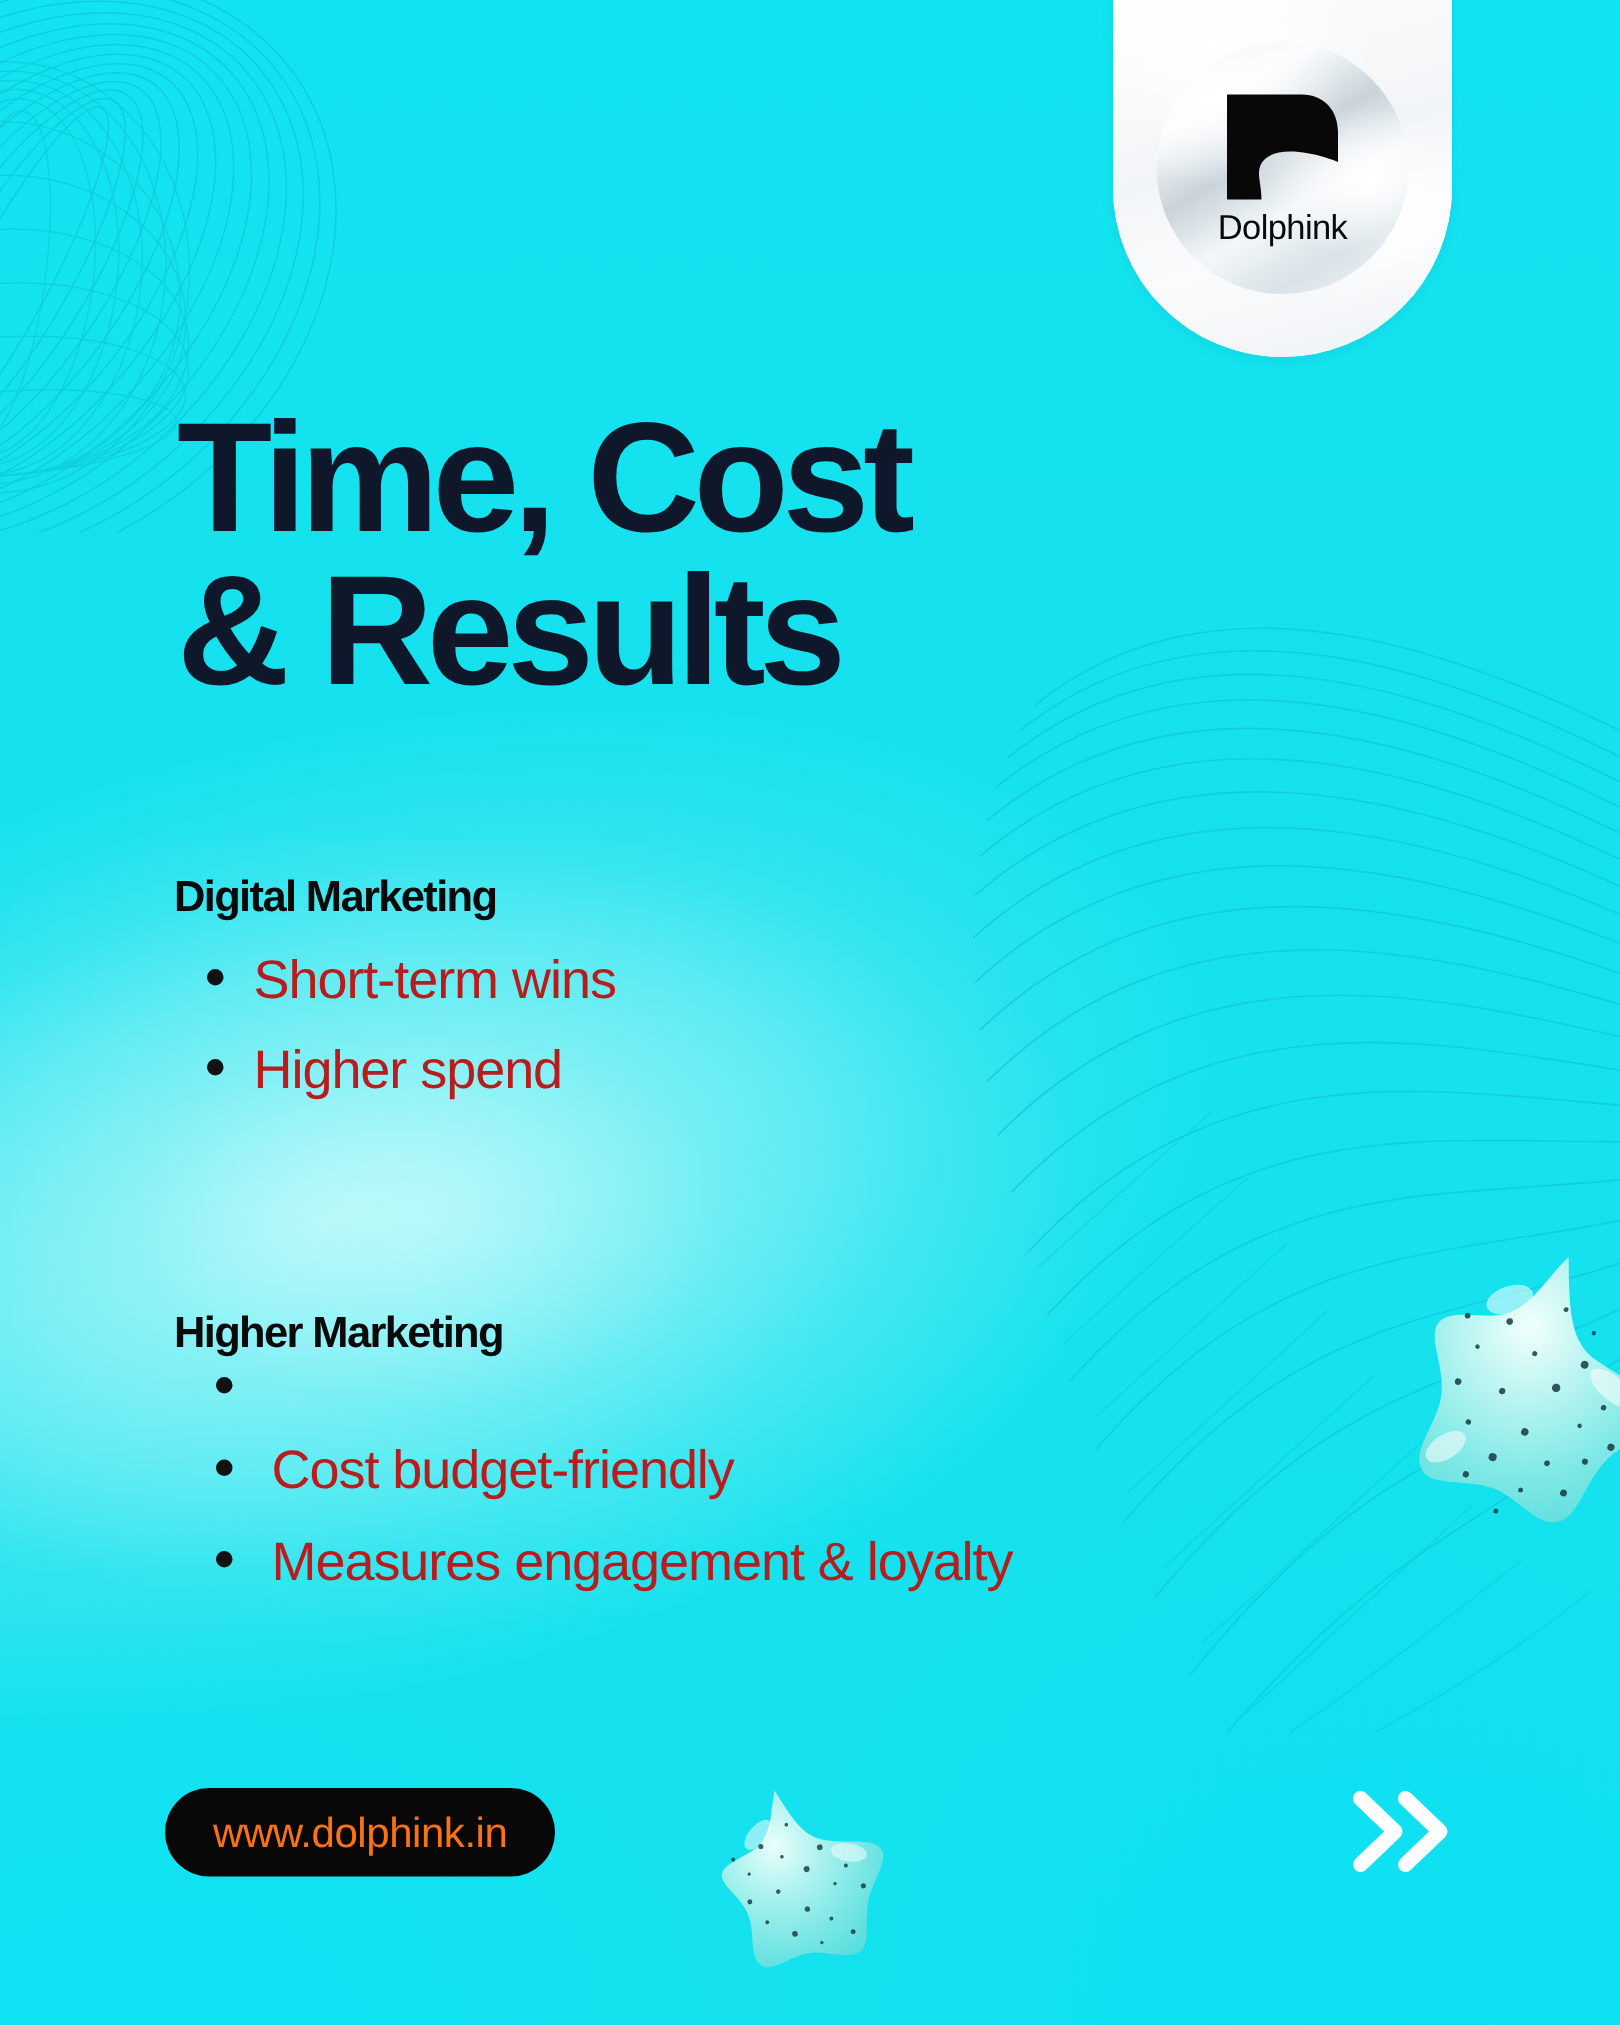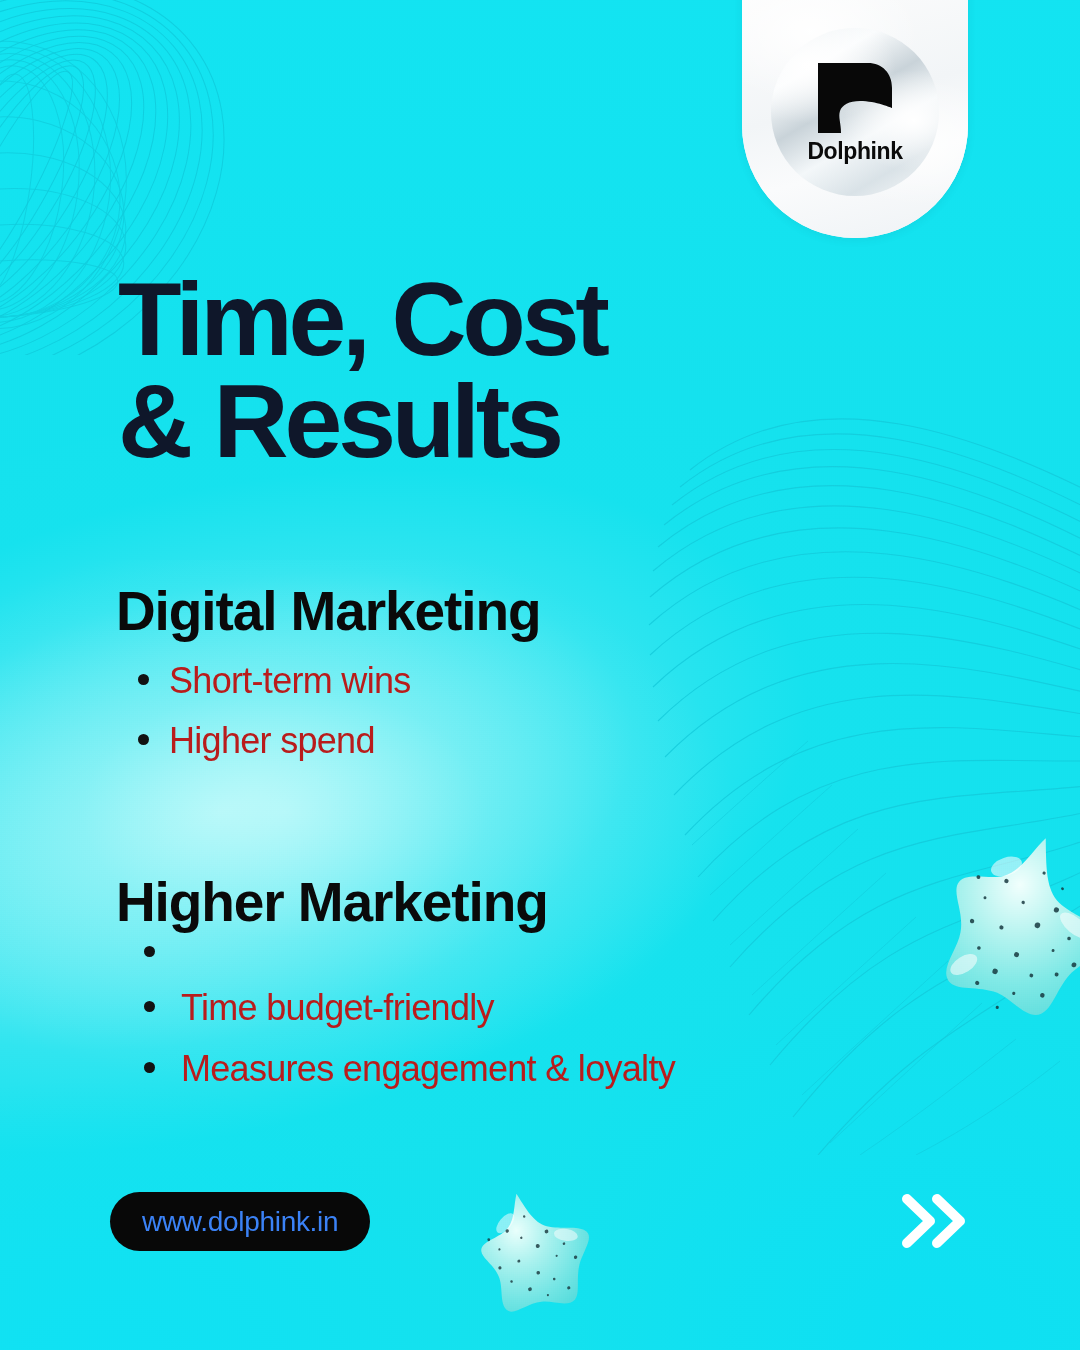--- a/index.html
+++ b/index.html
@@ -105,21 +105,21 @@
     display:flex;
     flex-direction:column;
     align-items:center;
     justify-content:center;
     gap:2px;
   }
   #logo-mark { width:78px; height:74px; display:block; }
   #logo-wordmark {
     font-family:"Liberation Sans", sans-serif;
     font-size:23px;
-    font-weight:bold;
+    font-weight:normal;
     letter-spacing:-.4px;
     color:#0A0A0A;
     line-height:1;
     margin-top:3px;
   }
 
   
   #content {
     position:absolute;
     left:0; top:0;
@@ -139,21 +139,21 @@
   }
   #headline .hl-line { display:block; white-space:nowrap; }
 
   .section { position:absolute; left:116px; width:800px; }
   #section-digital { top:583px; }
   #section-content { top:874px; }
 
   .section-title {
     font-family:"Liberation Sans", sans-serif;
     font-weight:bold;
-    font-size:55px;
+    font-size:29px;
     letter-spacing:-1.1px;
     color:#0A0A0A;
     line-height:1.05;
   }
   .bullet-list {
     list-style:none;
     margin-top:22px;
   }
   .bullet-list li {
     display:flex;
@@ -182,21 +182,21 @@
 
   
   #url-pill {
     position:absolute;
     left:110px; top:1192px;
     height:59px;
     padding:0 32px;
     display:flex; align-items:center; justify-content:center;
     background:#080808;
     border-radius:30px;
-    color:#3b82f6;
+    color:#f97316;
     font-family:"Liberation Sans", sans-serif;
     font-size:28px;
     letter-spacing:-.3px;
     white-space:nowrap;
   }
 
   
   #next-chevron {
     position:absolute;
     left:898px; top:1188px;
@@ -440,21 +440,21 @@
     </div>
 
     <div class="section" id="section-content">
       <div class="section-title">Higher Marketing</div>
       <ul class="bullet-list">
         <li>
           <span class="bullet-dot"></span>
         </li>
         <li>
           <span class="bullet-dot"></span>
-          <span>Time budget-friendly</span>
+          <span>Cost budget-friendly</span>
         </li>
         <li>
           <span class="bullet-dot"></span>
           <span>Measures engagement &amp; loyalty</span>
         </li>
       </ul>
     </div>
 
     <div id="url-pill">
       <span>www.dolphink.in</span>

